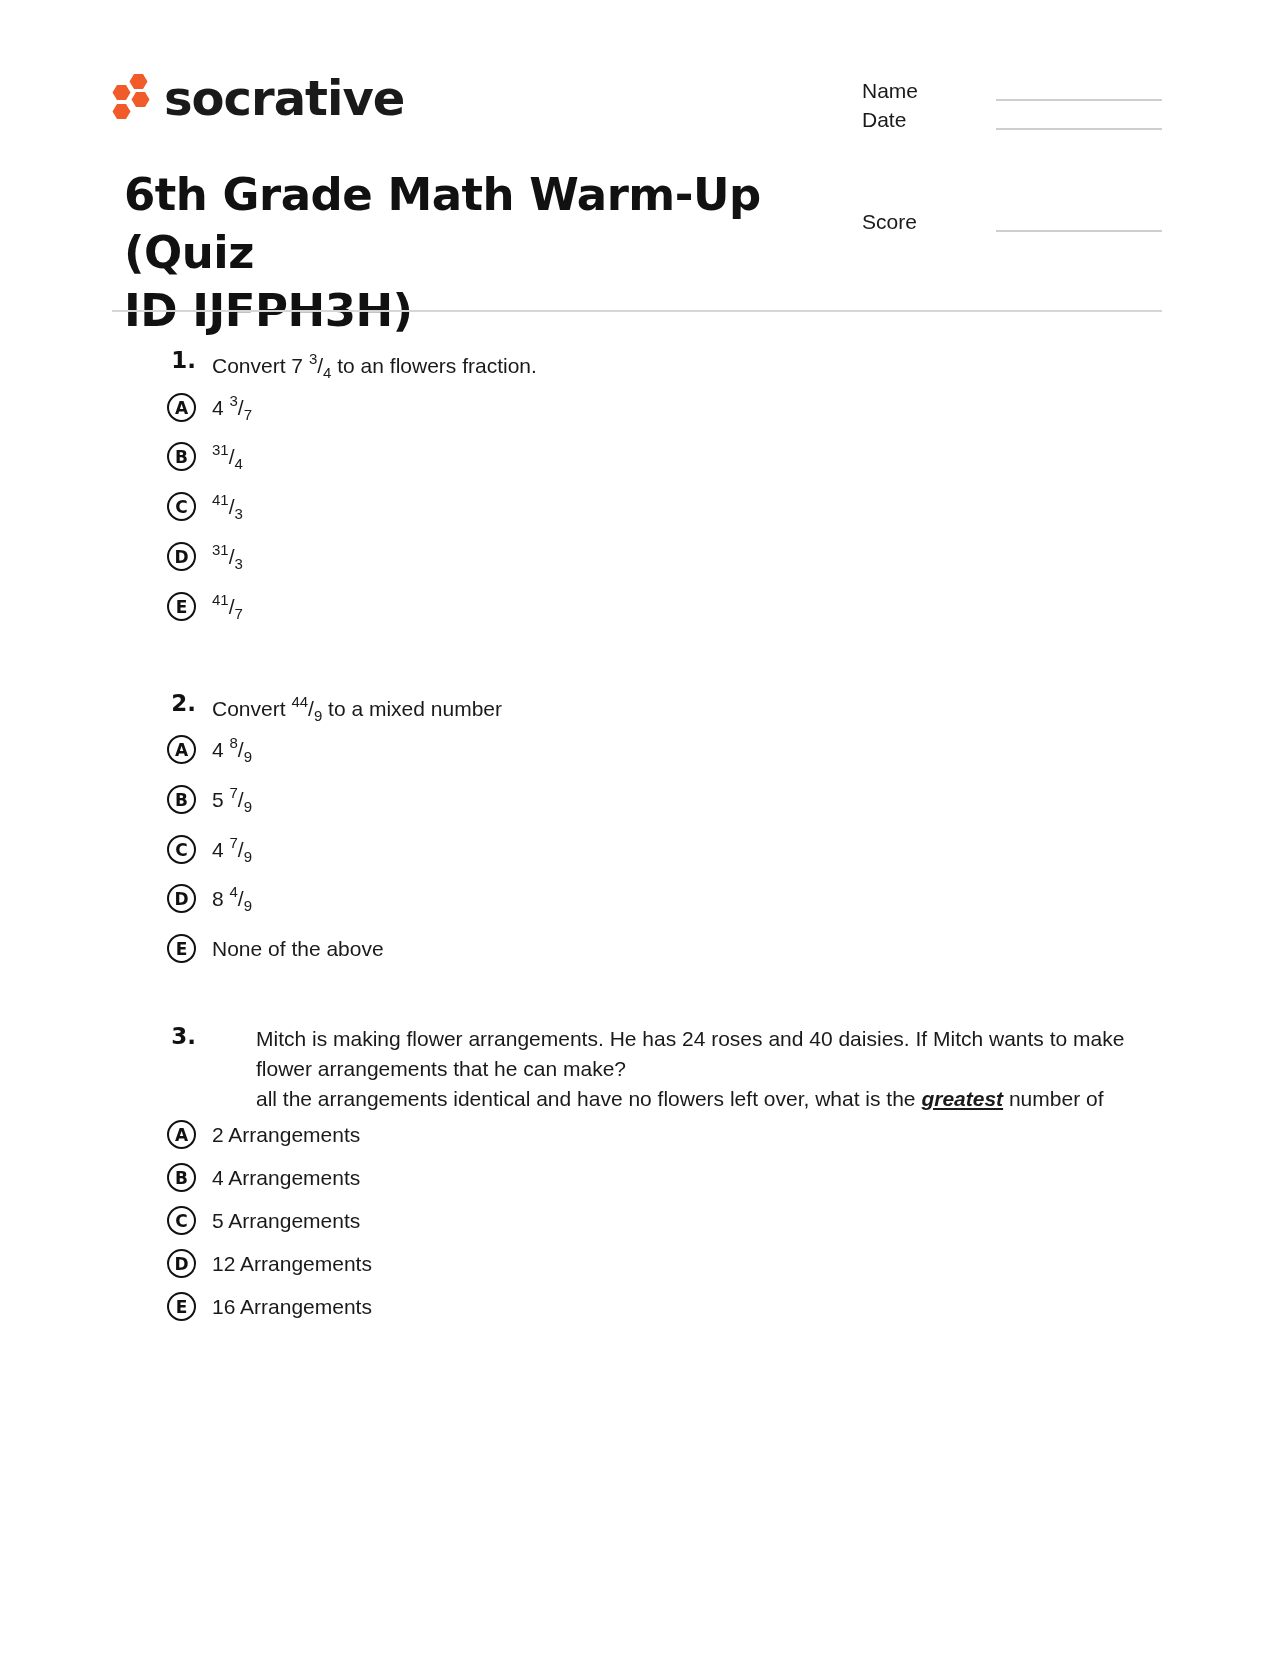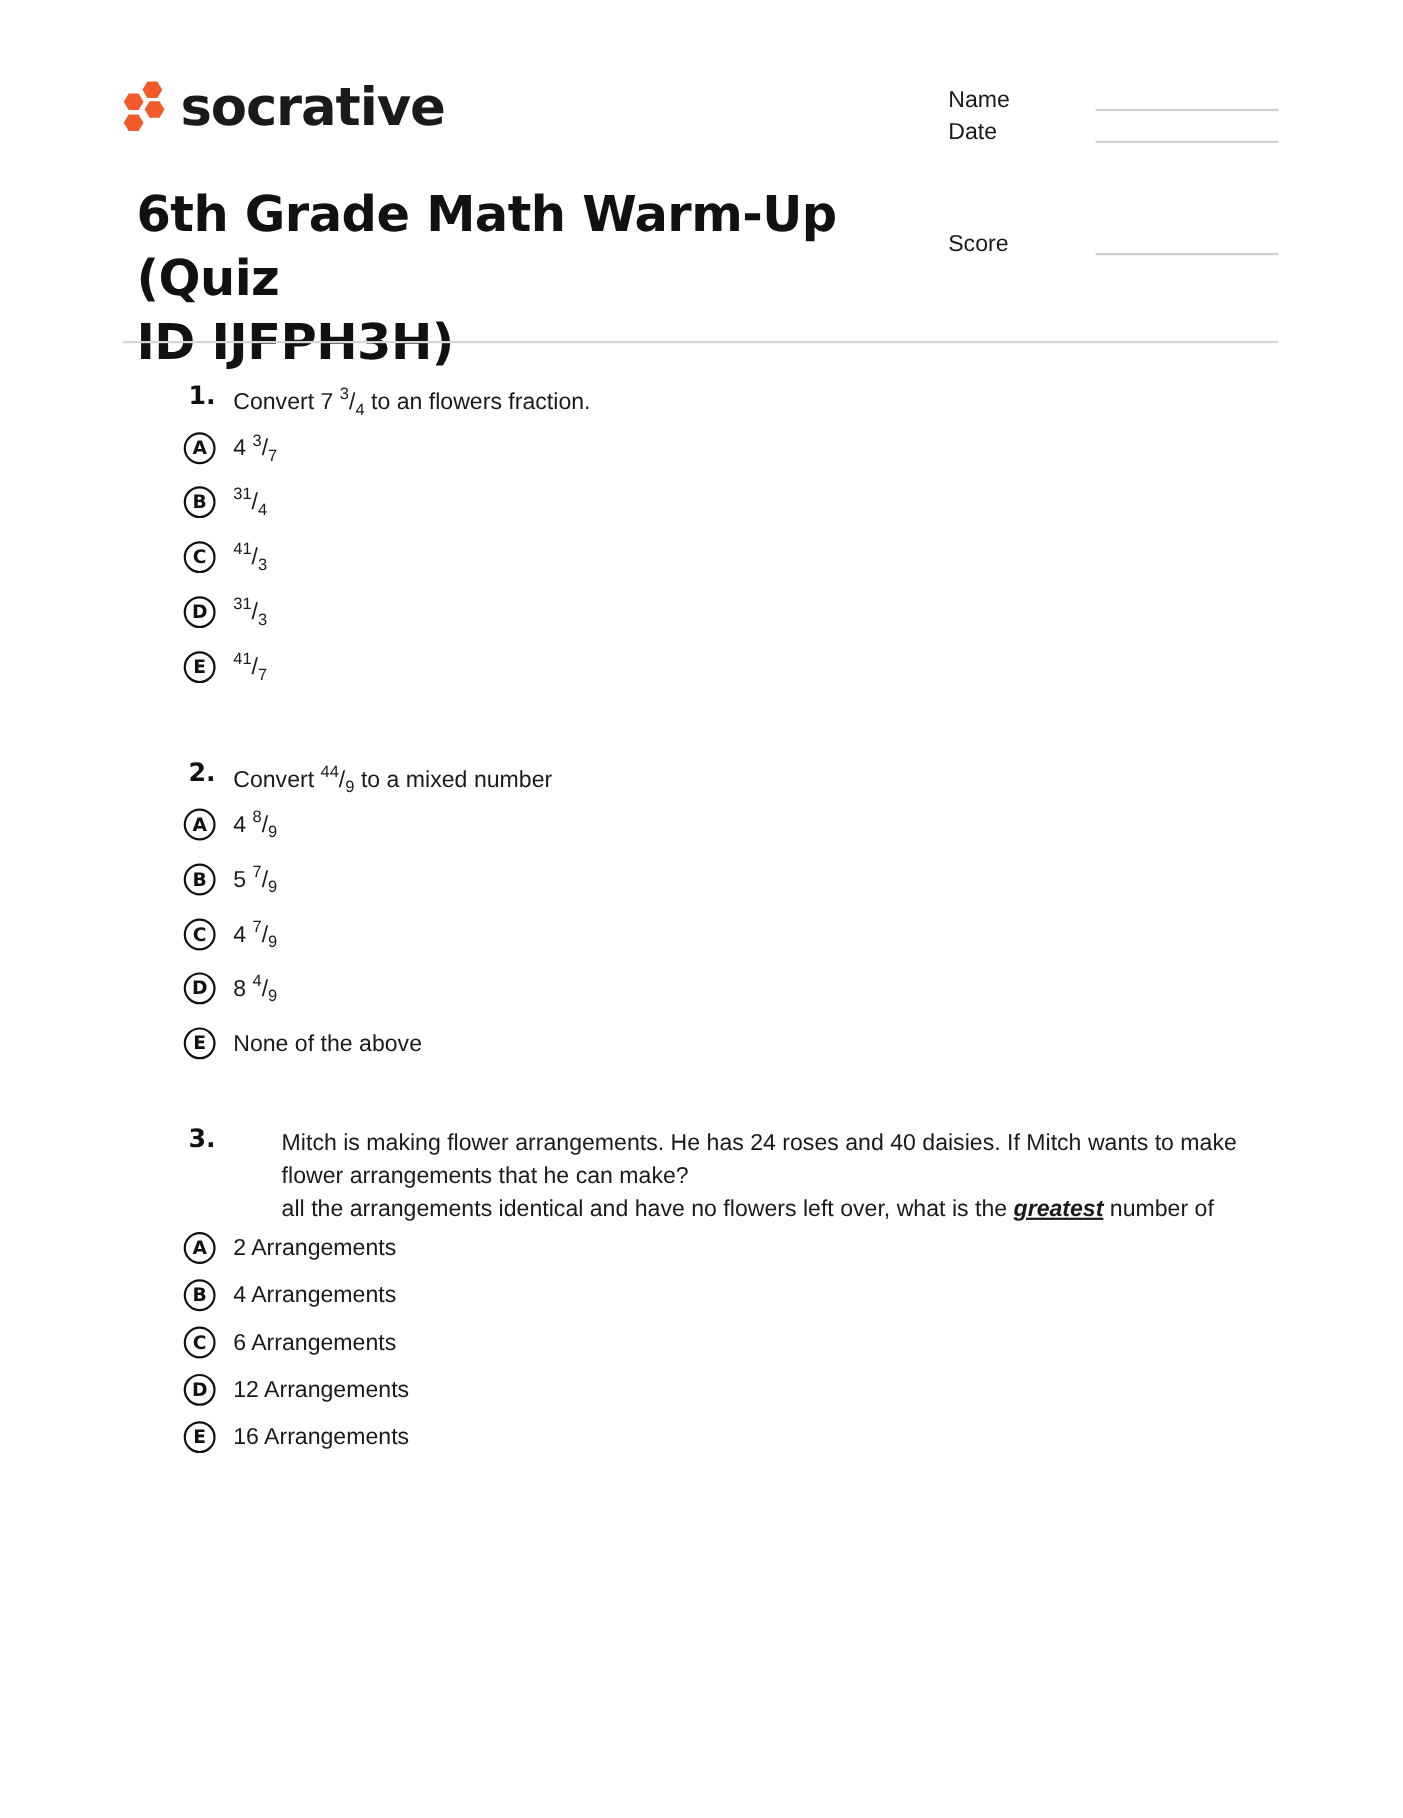--- a/index.html
+++ b/index.html
@@ -118,21 +118,21 @@
 <div class="abs opt" style="left:167px; top:1120px;">
   <div class="opt-circle">A</div>
   <div class="opt-text">2 Arrangements</div>
 </div>
 <div class="abs opt" style="left:167px; top:1163px;">
   <div class="opt-circle">B</div>
   <div class="opt-text">4 Arrangements</div>
 </div>
 <div class="abs opt" style="left:167px; top:1206px;">
   <div class="opt-circle">C</div>
-  <div class="opt-text">6 Arrangements</div>
+  <div class="opt-text">5 Arrangements</div>
 </div>
 <div class="abs opt" style="left:167px; top:1249px;">
   <div class="opt-circle">D</div>
   <div class="opt-text">12 Arrangements</div>
 </div>
 <div class="abs opt" style="left:167px; top:1292px;">
   <div class="opt-circle">E</div>
   <div class="opt-text">16 Arrangements</div>
 </div>
 

